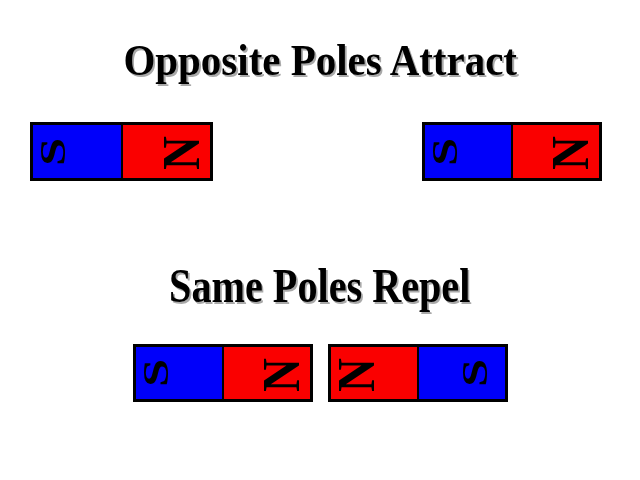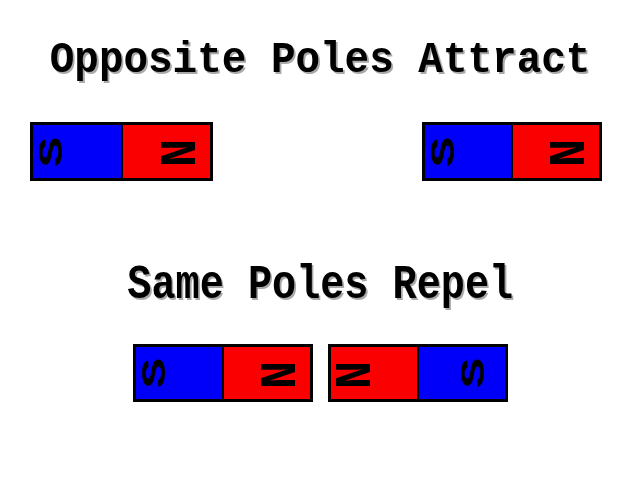--- a/index.html
+++ b/index.html
@@ -1,18 +1,18 @@
 <!DOCTYPE html>
 <html><head>
 <meta charset="utf-8">
 <style>
   html,body{margin:0;padding:0;background:#fff;}
   .stage{
     position:relative;width:640px;height:480px;background:#ffffff;
-    overflow:hidden;font-family:Liberation Mono, monospace;
+    overflow:hidden;font-family:Liberation Serif, serif;
   }
   .title{
     position:absolute;left:0;width:640px;text-align:center;
     font-weight:bold;color:#000;line-height:1;white-space:nowrap;
   }
   .title .tscale{display:inline-block;transform-origin:50% 50%;}
   .title-attract{top:38px;font-size:45px;}
   .title-attract .tscale{transform:scaleX(0.91);text-shadow:2px 2px 0 #a9a9a9;}
   .title-repel{top:261px;font-size:49px;}
   .title-repel .tscale{transform:scaleX(0.82);text-shadow:2px 2px 0 #a9a9a9;}

